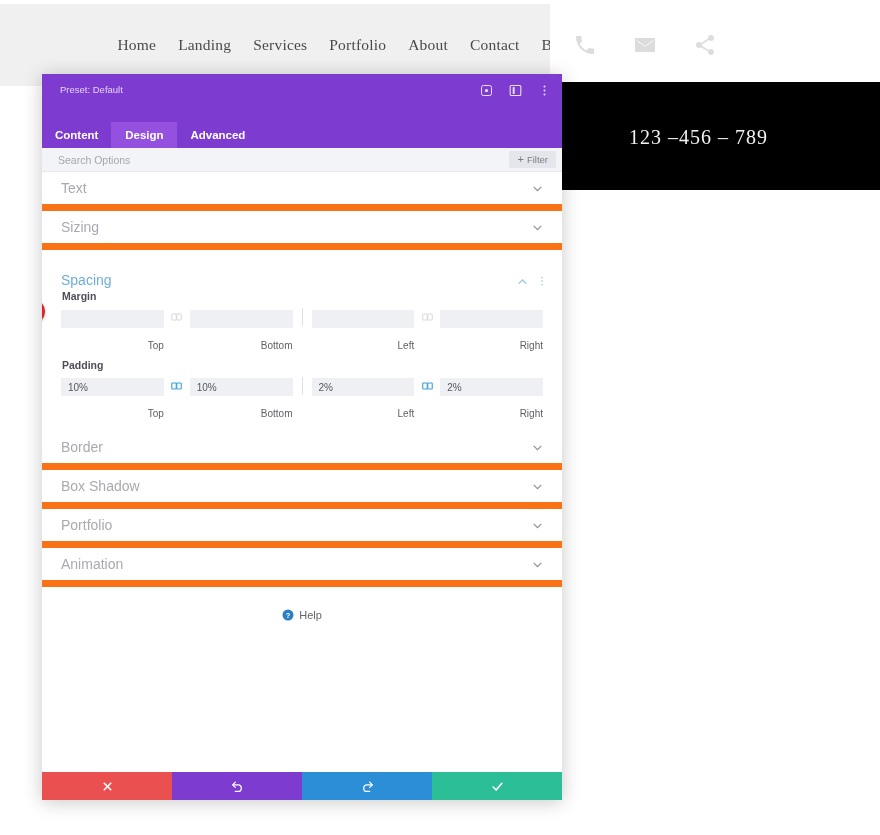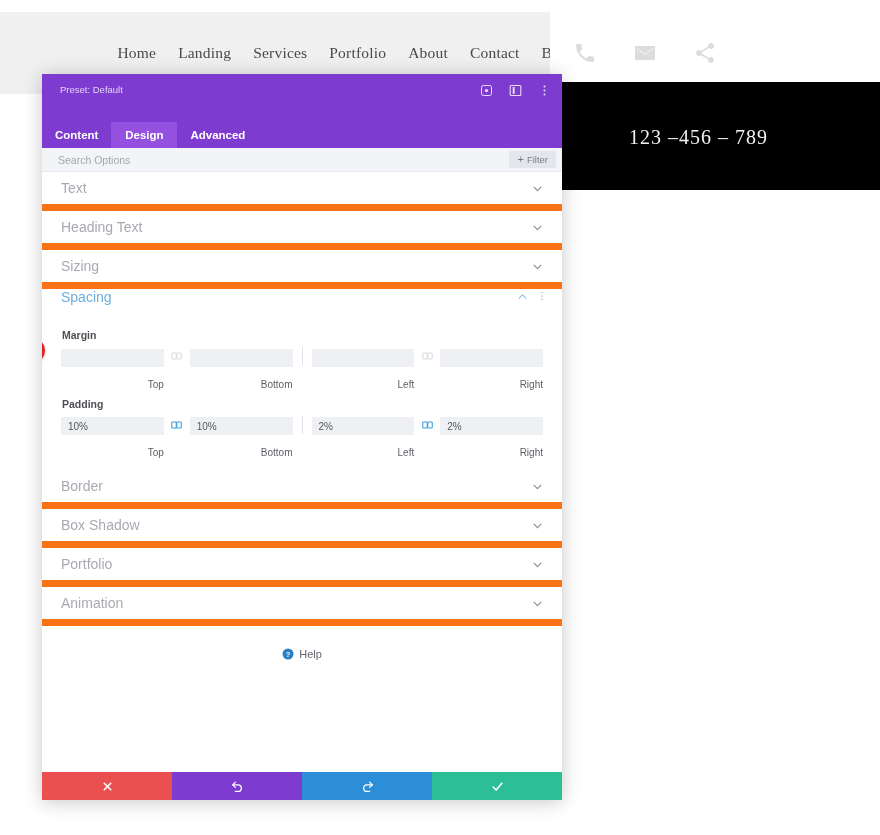--- a/index.html
+++ b/index.html
@@ -6,21 +6,21 @@
   html, body {
     width: 880px; height: 835px;
     background: #ffffff;
     font-family: "Liberation Sans", sans-serif;
     overflow: hidden;
   }
   #root { position: relative; width: 880px; height: 835px; background: #ffffff; }
 
   
   .site-header {
-    position: absolute; left: 0; top: 12px; width: 740px; height: 82px;
+    position: absolute; left: 0; top: 4px; width: 740px; height: 82px;
     background: #f0f0f0;
   }
   .site-header-right {
     position: absolute; right: 0; top: 0; width: 190px; height: 82px;
     background: #ffffff;
     display: flex; align-items: center; justify-content: center; gap: 36px;
   }
   .site-nav {
     position: absolute; left: 0; top: 0; width: 690px; height: 82px;
     display: flex; align-items: center; justify-content: center; gap: 14px;
@@ -101,21 +101,21 @@
     height: 39px; border-bottom: 7px solid #f97316;
     display: flex; align-items: center; justify-content: space-between;
     padding: 0 18px 0 19px; cursor: pointer;
   }
   .acc-label { font-size: 14px; color: #a9aab1; }
   .chev { width: 13px; height: 13px; color: #8d8f97; }
   .chev svg { width: 100%; height: 100%; display: block; }
 
   
   .acc-open-head {
-    height: 38px; display: flex; align-items: flex-start; justify-content: space-between;
+    height: 38px; display: flex; align-items: flex-end; justify-content: space-between;
     padding: 0 14px 0 19px; cursor: pointer;
   }
   .acc-open-label { font-size: 14px; color: #6eaed8; }
   .acc-open-actions { display: flex; align-items: center; gap: 7px; }
   .chev-blue { width: 13px; height: 13px; color: #8fc3e3; }
   .chev-blue svg { width: 100%; height: 100%; display: block; }
   .dots-blue { width: 12px; height: 14px; color: #9ccbe7; }
   .dots-blue svg { width: 100%; height: 100%; display: block; }
 
   .spacing-body { padding: 0 19px 12px 19px; position: relative; }
@@ -258,28 +258,20 @@
 
       <div class="acc-row">
         <span class="acc-label">Text</span>
         <span class="chev">
           <svg viewBox="0 0 24 24" fill="none" stroke="currentColor" stroke-width="2.2">
               <polyline points="5,9 12,16 19,9"></polyline>
             </svg>
         </span>
       </div>
 
-      <div class="acc-row">
-        <span class="acc-label">Heading Text</span>
-        <span class="chev">
-          <svg viewBox="0 0 24 24" fill="none" stroke="currentColor" stroke-width="2.2">
-              <polyline points="5,9 12,16 19,9"></polyline>
-            </svg>
-        </span>
-      </div>
 
       <div class="acc-row">
         <span class="acc-label">Sizing</span>
         <span class="chev">
           <svg viewBox="0 0 24 24" fill="none" stroke="currentColor" stroke-width="2.2">
               <polyline points="5,9 12,16 19,9"></polyline>
             </svg>
         </span>
       </div>
 

